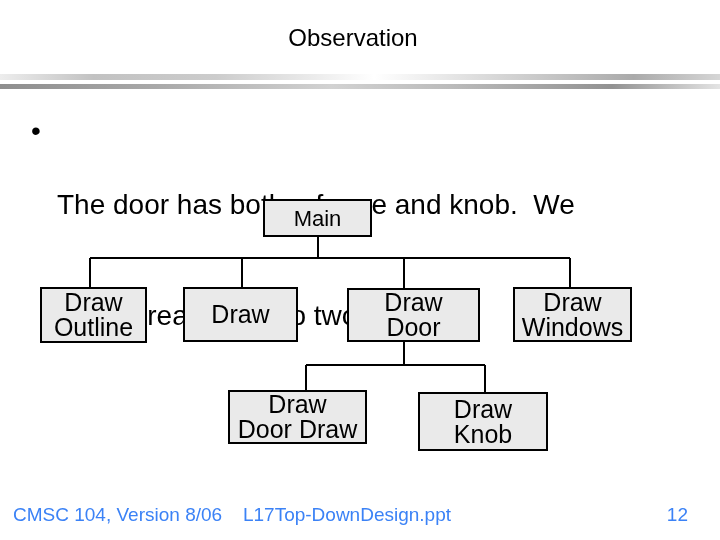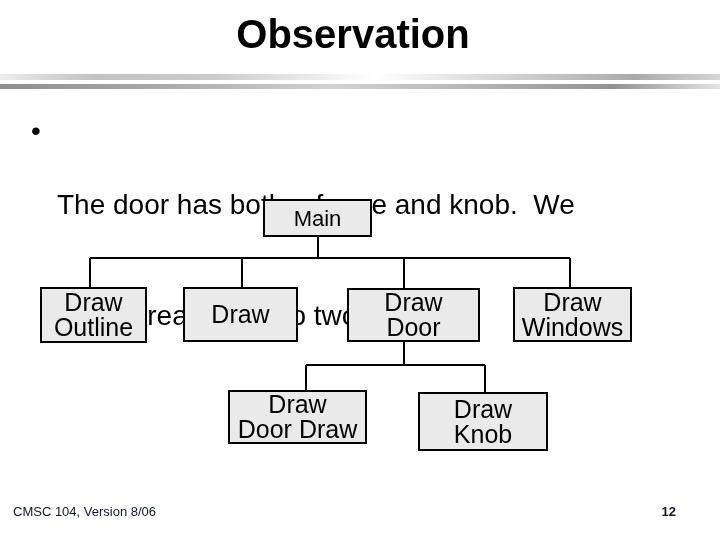--- a/index.html
+++ b/index.html
@@ -7,26 +7,26 @@
     position: relative;
     width: 720px;
     height: 540px;
     background: #ffffff;
     overflow: hidden;
     font-family: "Liberation Sans", sans-serif;
     color: #000000;
   }
   .title {
     position: absolute;
-    top: 12px;
+    top: 24px;
     left: 0;
     width: 706px;
     text-align: center;
-    font-size: 40px;
-    font-weight: 700;
+    font-size: 24px;
+    font-weight: 400;
     color: #000000;
     letter-spacing: 0px;
   }
   .rule-top {
     position: absolute;
     top: 74px; left: 0; width: 720px; height: 6px;
     background: linear-gradient(90deg,
       #ededed 0%, #c2c2c2 13%, #cccccc 30%, #ffffff 52%,
       #dedede 66%, #aaaaaa 88%, #d6d6d6 100%);
   }
@@ -69,26 +69,26 @@
   .n-main        { left: 263px; top: 199px; width: 109px; height: 38px; }
   .n-outline     { left: 40px;  top: 287px; width: 107px; height: 56px; }
   .n-chimney     { left: 183px; top: 287px; width: 115px; height: 55px; }
   .n-door        { left: 347px; top: 288px; width: 133px; height: 54px; }
   .n-windows     { left: 513px; top: 287px; width: 119px; height: 55px; }
   .n-doorframe   { left: 228px; top: 390px; width: 139px; height: 54px; }
   .n-knob        { left: 418px; top: 392px; width: 130px; height: 59px; }
   .footer-left, .footer-center, .footer-right {
     position: absolute;
     top: 504px;
-    font-size: 13px;
-    color: #0f172a;
+    font-size: 19px;
+    color: #3b82f6;
   }
   .footer-left  { left: 13px; }
   .footer-center{ left: 0; width: 694px; text-align: center; }
-  .footer-right { right: 44px; font-weight: bold; }
+  .footer-right { right: 32px; }
 </style>
 </head>
 <body>
 
 <div class="slide">
 
   <div class="title">Observation</div>
 
   <div class="rule-top"></div>
   <div class="rule-bottom"></div>
@@ -141,15 +141,16 @@
     <div>Draw</div>
     <div>Door Draw</div>
   </div>
 
   <div class="node n-knob">
     <div>Draw</div>
     <div>Knob</div>
   </div>
 
   <div class="footer-left">CMSC 104, Version 8/06</div>
+  <div class="footer-center">L17Top-DownDesign.ppt</div>
   <div class="footer-right">12</div>
 
 </div>
 
 </body></html>

